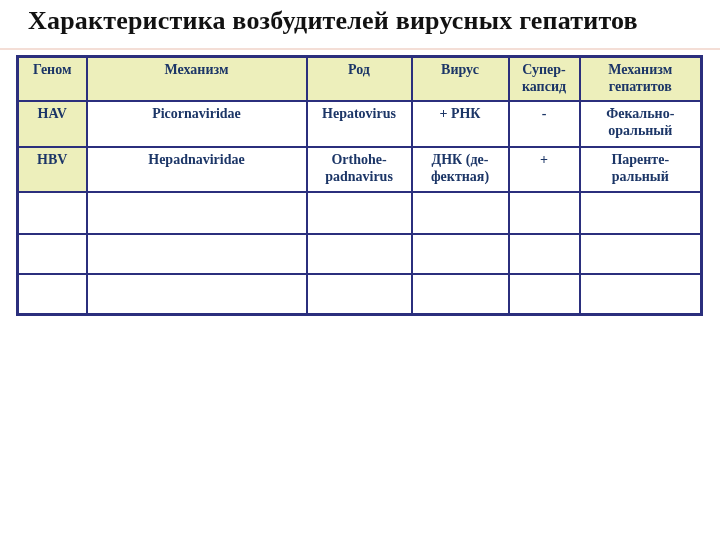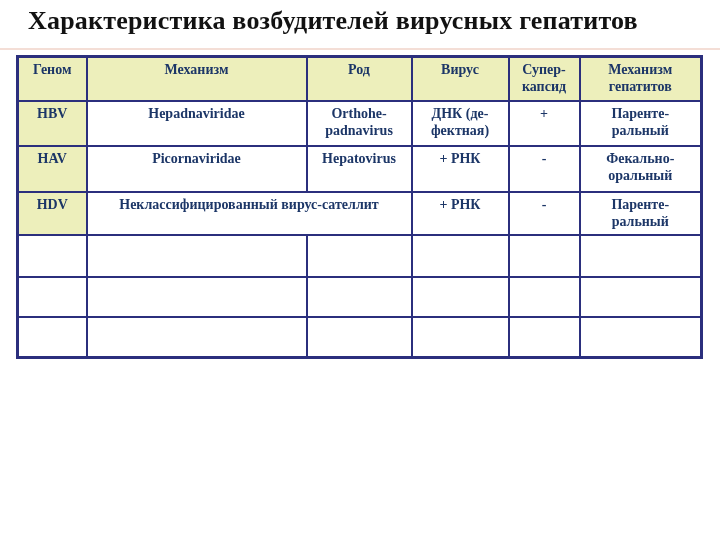--- a/index.html
+++ b/index.html
@@ -74,45 +74,37 @@
         <th>Механизм</th>
         <th>Род</th>
         <th>Вирус</th>
         <th>Супер-
 капсид</th>
         <th>Механизм
 гепатитов</th>
       </tr>
     </thead>
     <tbody>
-        <tr style="height: 45px;">
-          <td class="virus">HBV</td>
-          <td>Hepadnaviridae</td>
-          <td>Orthohe-
-padnavirus</td>
-          <td>ДНК (де-
-фектная)</td>
-          <td>+</td>
-          <td>Паренте-
-ральный</td>
-        </tr>
         <tr style="height: 46px;">
           <td class="virus">HAV</td>
           <td>Picornaviridae</td>
           <td>Hepatovirus</td>
           <td>+ РНК</td>
           <td>-</td>
           <td>Фекально-
 оральный</td>
         </tr>
-        <tr style="height: 43px;">
-          <td class="virus">HDV</td>
-          <td colspan="2">Неклассифицированный вирус-сателлит</td>
-          <td>+ РНК</td>
-          <td>-</td>
+        <tr style="height: 45px;">
+          <td class="virus">HBV</td>
+          <td>Hepadnaviridae</td>
+          <td>Orthohe-
+padnavirus</td>
+          <td>ДНК (де-
+фектная)</td>
+          <td>+</td>
           <td>Паренте-
 ральный</td>
         </tr>
         <tr style="height: 42px;">
           <td></td>
           <td></td>
           <td></td>
           <td></td>
           <td></td>
           <td></td>

